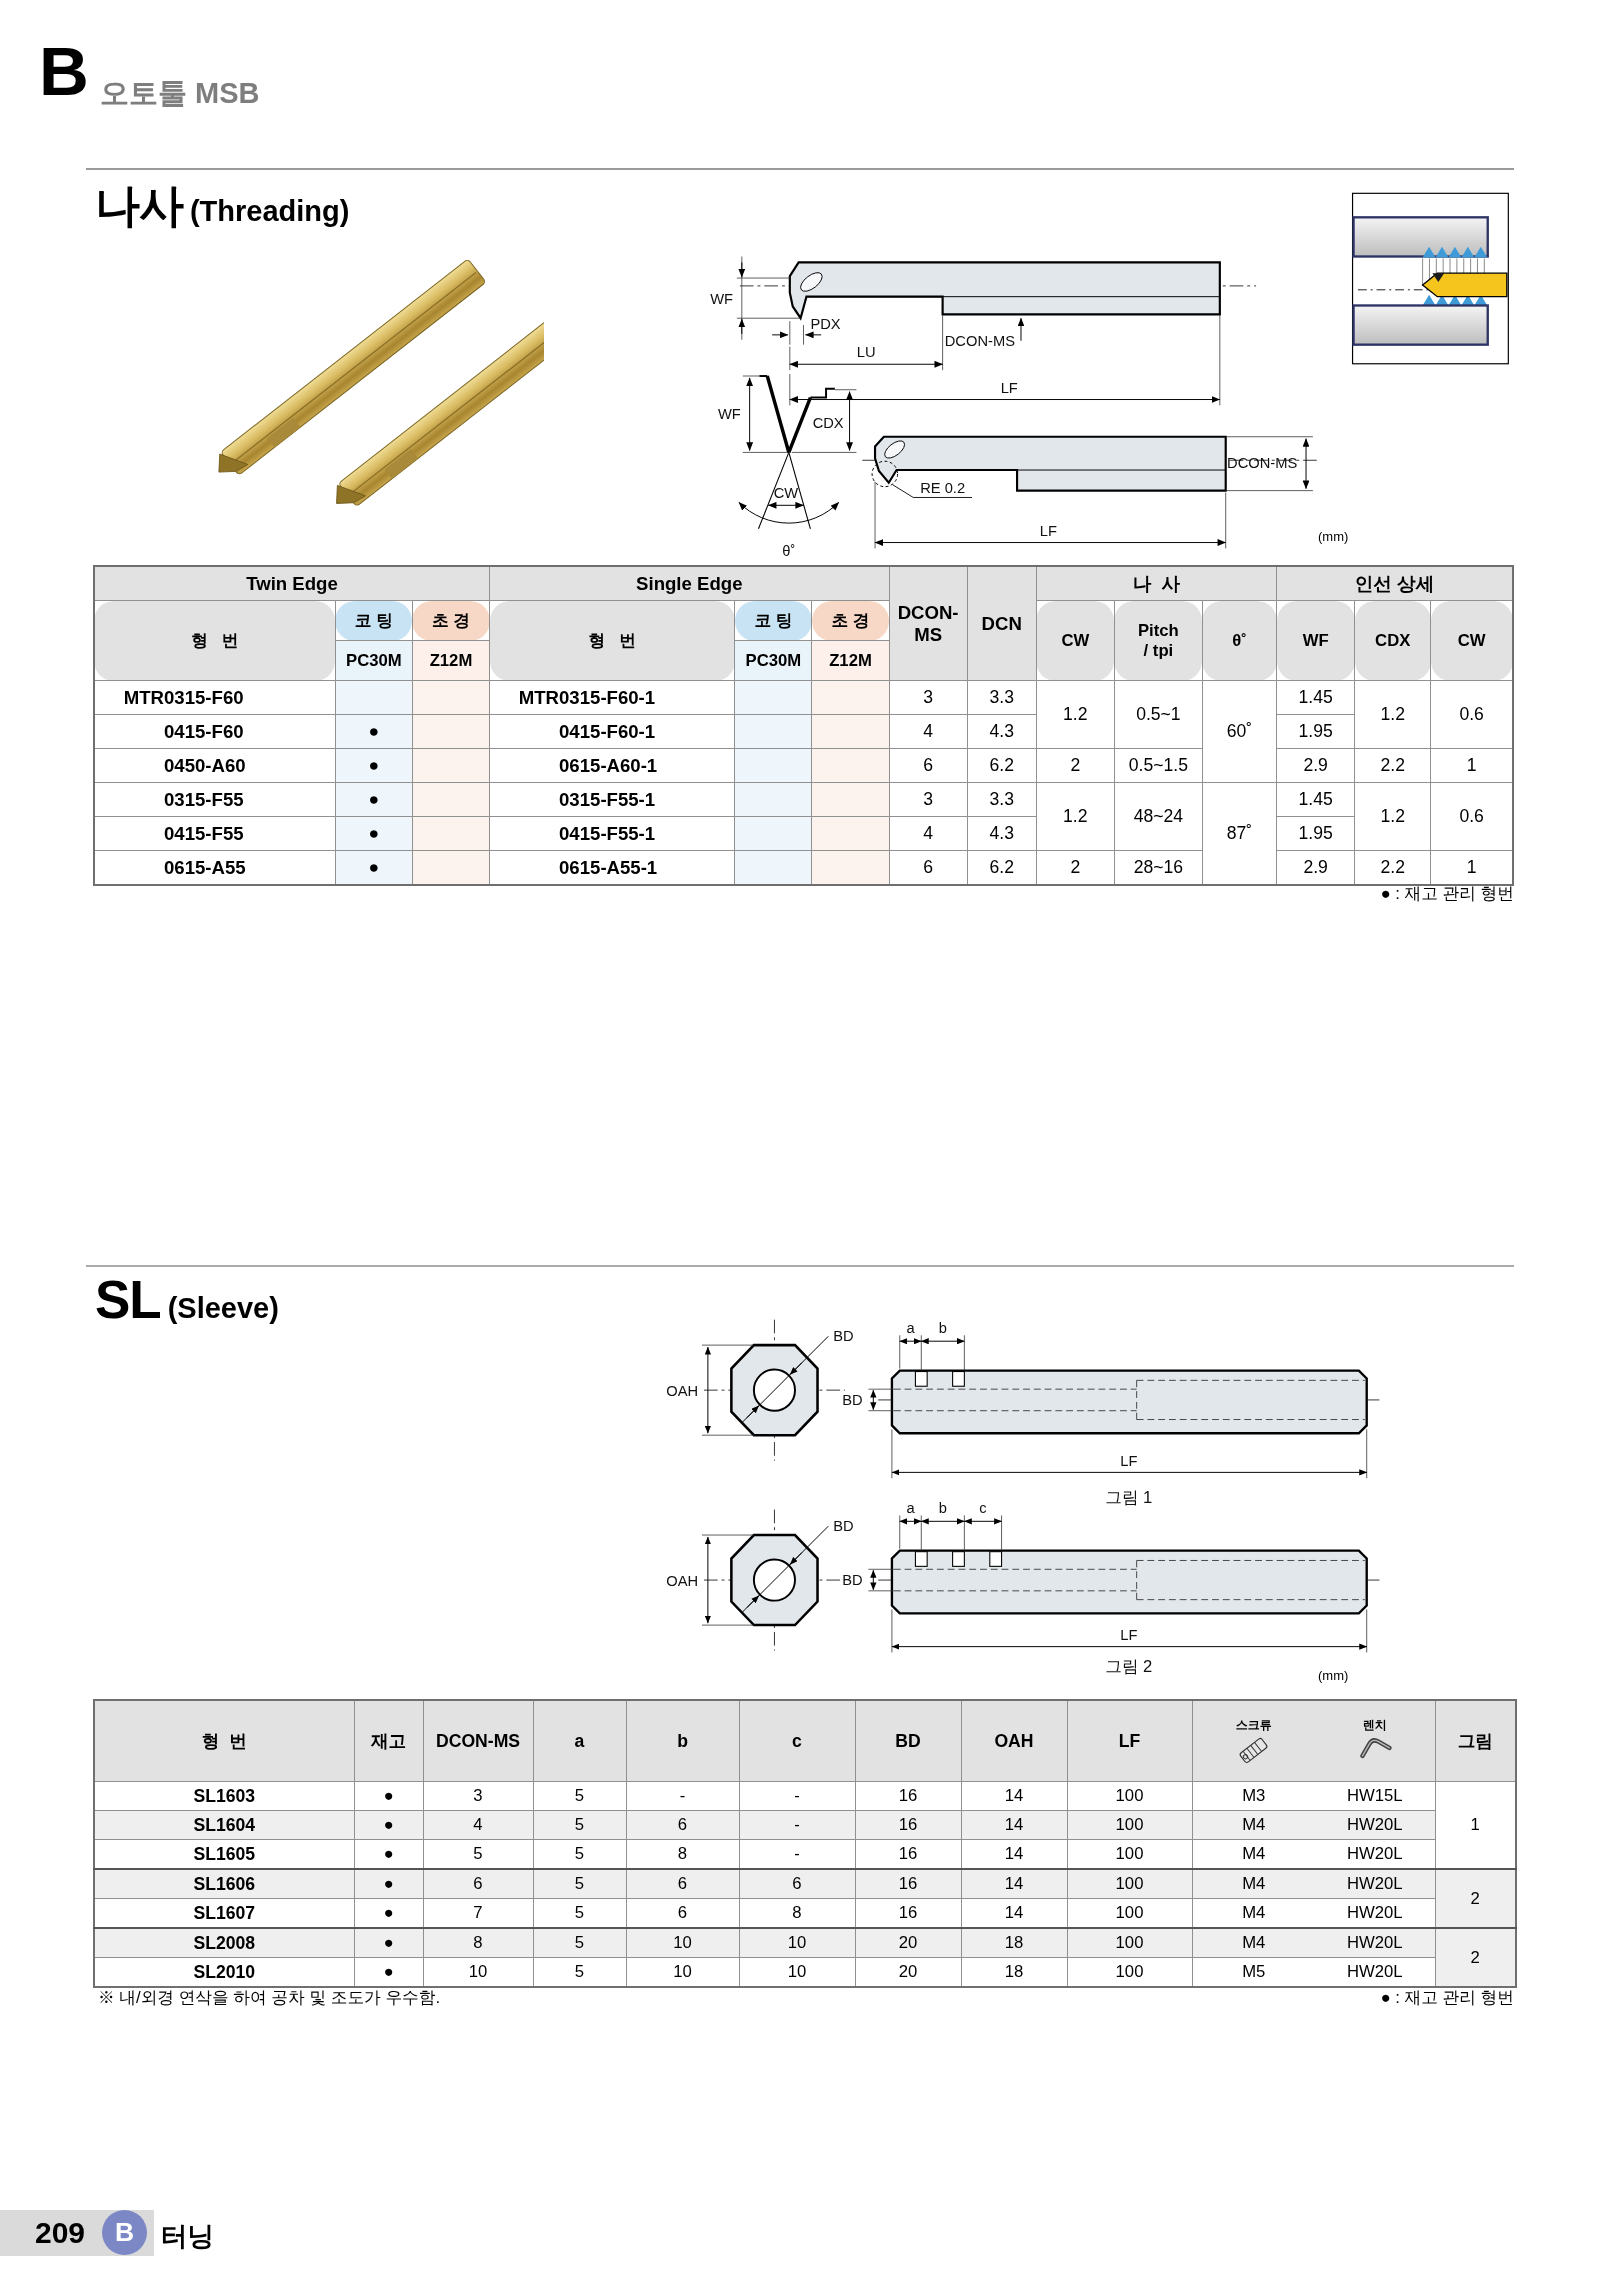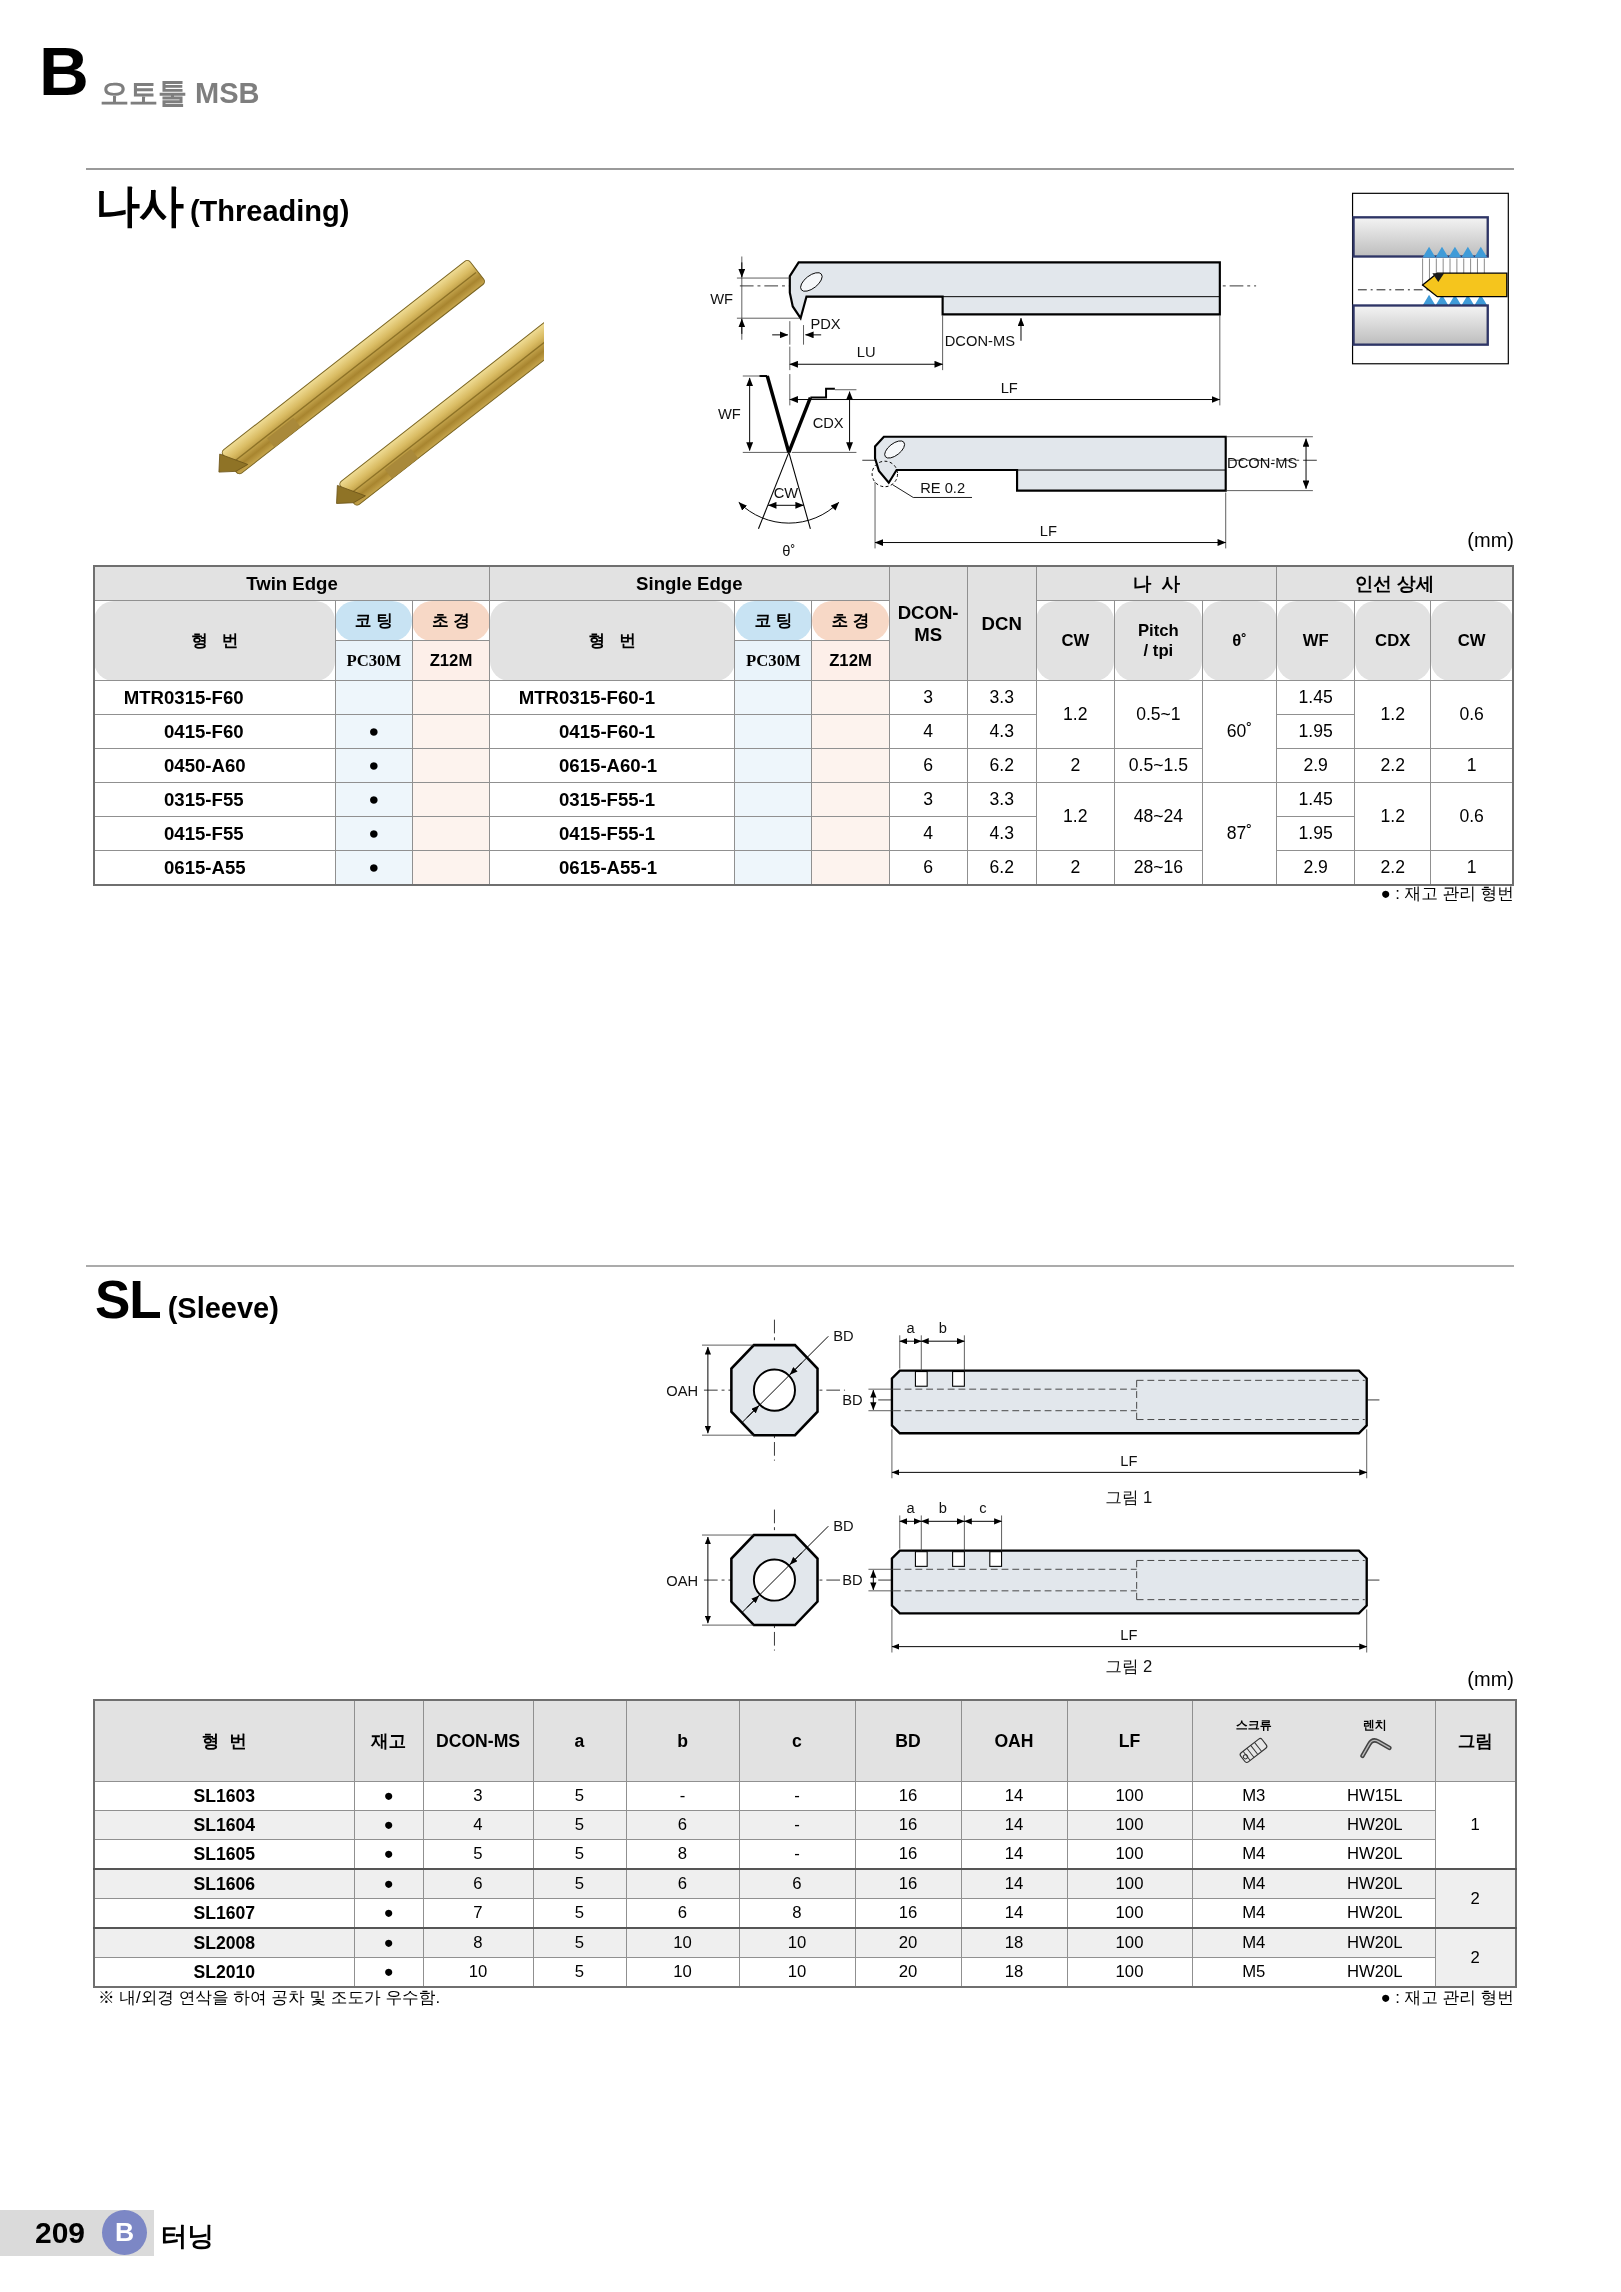--- a/index.html
+++ b/index.html
@@ -9,32 +9,32 @@
   
   #brandLetter{left:39px;top:37px;font-size:69px;font-weight:bold;line-height:1;}
   #brandTitle{left:100px;top:74px;font-size:29px;font-weight:bold;color:#7e7e7e;}
   .hr{background:#9a9a9a;height:2px;}
   
   .sec-title{display:flex;align-items:baseline;font-weight:bold;}
   .sec-title .big{font-size:45px;letter-spacing:-1px;}
   .sec-title .big2{font-size:53px;letter-spacing:-1px;}
   .sec-title .small{font-size:29px;margin-left:6.9px;}
   
-  .unit{font-size:20px;width:196px;text-align:right;}
+  .unit{font-size:13px;width:196px;text-align:left;}
   .note{font-size:16.7px;}
   
   table.tbl{border-collapse:collapse;table-layout:fixed;position:absolute;background:#fff;border:2px solid #6f6f6f;}
   table.tbl th,table.tbl td{border:1px solid #909090;padding:0;text-align:center;vertical-align:middle;overflow:hidden;}
   #t1 th{background:#e2e2e2;font-size:16.7px;font-weight:bold;}
   #t1 tr.h1 th{height:33px;font-size:18.6px;}
   #t1 tr.h2 th{height:39px;border-radius:20px;}
   #t1 tr.h3 th{height:39px;}
   #t1 th.coat{background:#c8e3f3;}
   #t1 th.carb{background:#f7d8c6;}
-  #t1 th.coat2{background:#e9f3fa;font-size:16.7px;font-family:Liberation Serif, serif;}
+  #t1 th.coat2{background:#e9f3fa;font-size:16.7px;}
   #t1 th.carb2{background:#fdefe9;font-size:16.7px;}
   #t1 td{height:33px;font-size:17.6px;}
   #t1 td.cb{background:#eef6fb;}
   #t1 td.cp{background:#fdf3ee;}
   .pn{display:flex;align-items:center;height:100%;}
   .pn .mtr{width:69px;text-align:right;font-weight:bold;font-size:18.6px;flex:none;}
   .pn .num{font-weight:bold;font-size:18.6px;text-align:left;}
   .stock{font-size:13.7px;}
   
   #t2 th{background:#e2e2e2;font-size:17.6px;font-weight:bold;height:80px;}

